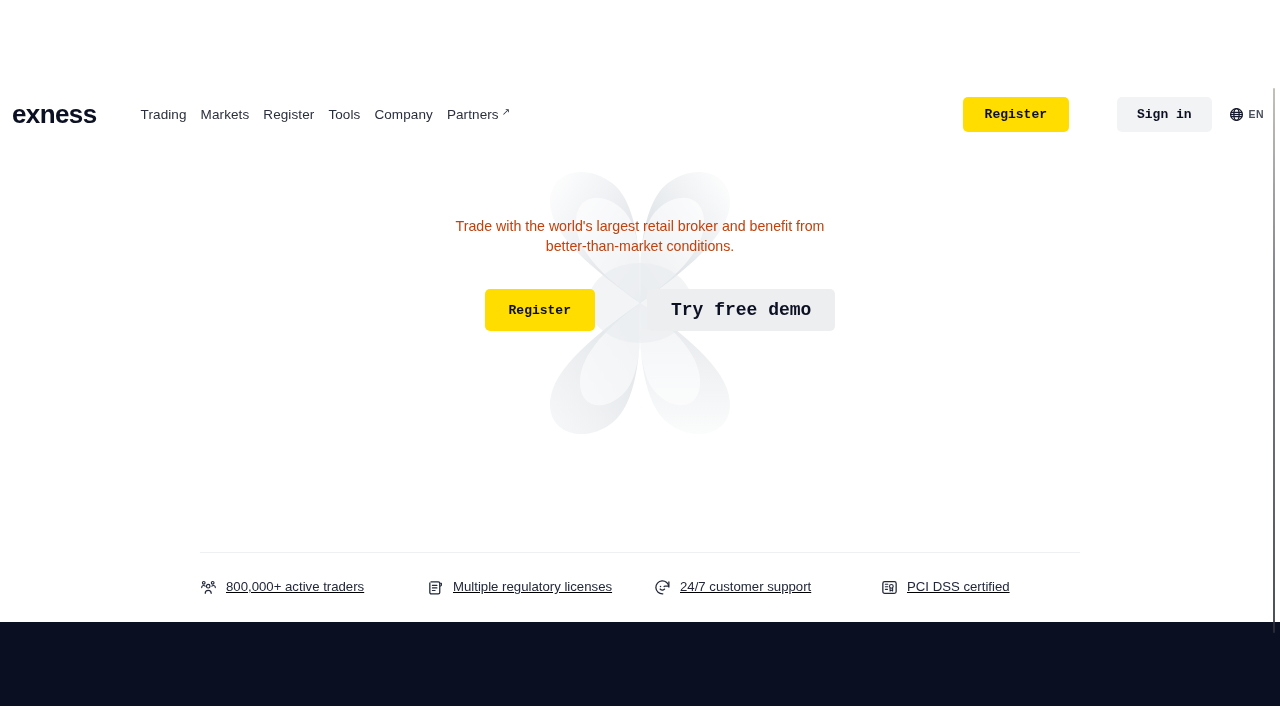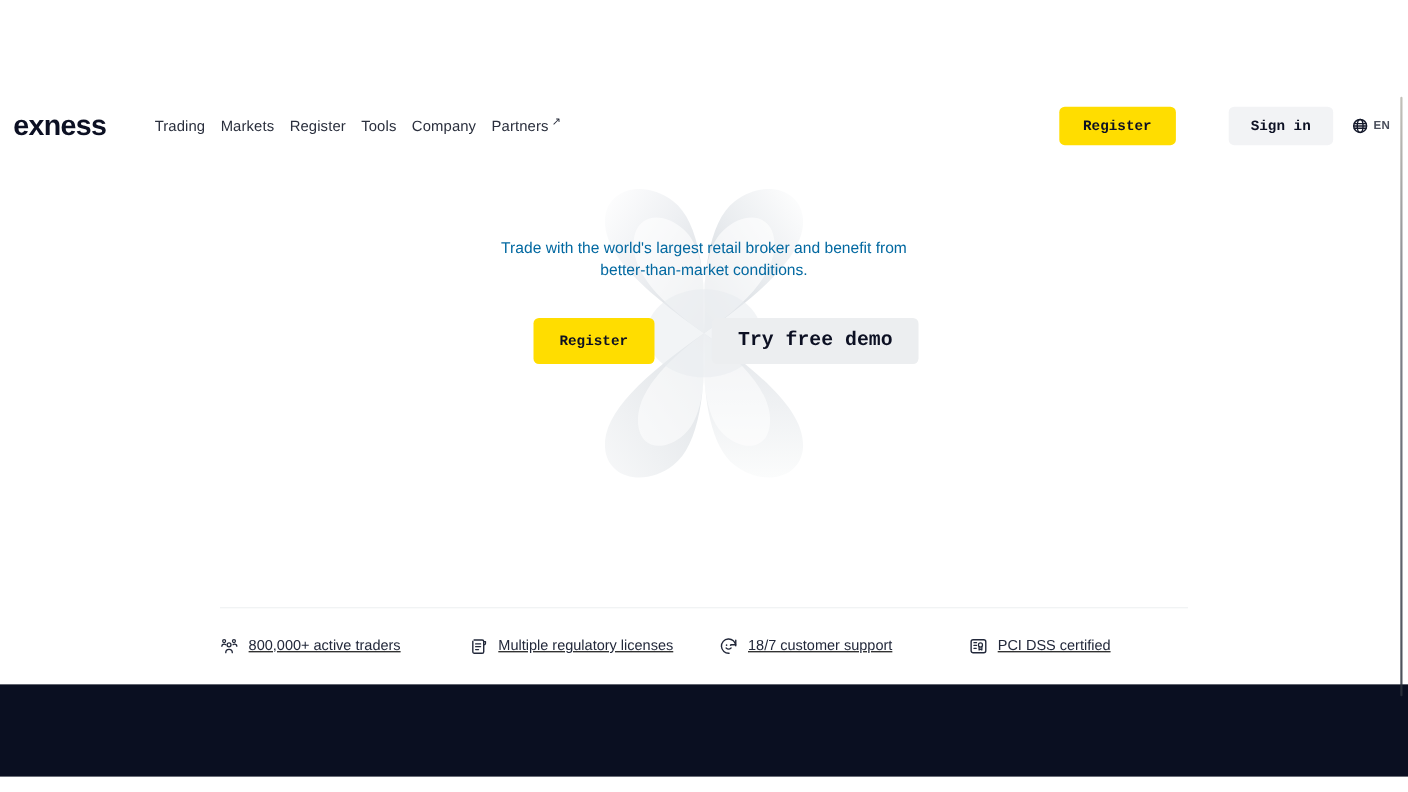--- a/index.html
+++ b/index.html
@@ -127,21 +127,21 @@
     letter-spacing: -1.1px;
     color: #14192b;
     max-width: 560px;
     margin: 0 auto;
   }
   .hero-sub {
     margin: 23px auto 0;
     max-width: 392px;
     font-size: 14.2px;
     line-height: 1.42;
-    color: #0369a1;
+    color: #c2410c;
   }
   .hero-actions {
     margin-top: 33px;
     display: flex;
     justify-content: center;
     gap: 12px;
   }
   .btn-register-hero {
     background: #ffdd00;
     color: #0c1023;
@@ -352,21 +352,21 @@
       </div>
 
       <div class="feature">
         <svg class="feature-ico" viewBox="0 0 24 24">
           <path d="M21 11.3A9.2 9.2 0 1 0 12.4 21" fill="none" stroke="#22283a" stroke-width="1.8" stroke-linecap="round"></path>
           <path d="M21 4.2V10h-5.7" fill="none" stroke="#22283a" stroke-width="1.8" stroke-linecap="round" stroke-linejoin="round"></path>
           <circle cx="9.2" cy="10.6" r="1.05" fill="#22283a"></circle>
           <circle cx="14.4" cy="10.6" r="1.05" fill="#22283a"></circle>
           <path d="M8.6 14.2c1.9 1.8 4.5 1.8 6.4 0" fill="none" stroke="#22283a" stroke-width="1.7" stroke-linecap="round"></path>
         </svg>
-        <span class="feature-label">18/7 customer support</span>
+        <span class="feature-label">24/7 customer support</span>
       </div>
 
       <div class="feature">
         <svg class="feature-ico" viewBox="0 0 24 24">
           <rect x="2.6" y="3.6" width="18.8" height="16.8" rx="2.6" fill="none" stroke="#22283a" stroke-width="1.8"></rect>
           <circle cx="14.6" cy="10.4" r="2.6" fill="none" stroke="#22283a" stroke-width="1.6"></circle>
           <path d="M12.8 12.4v4.4l1.8-1.1 1.8 1.1v-4.4" fill="none" stroke="#22283a" stroke-width="1.6" stroke-linejoin="round"></path>
           <line x1="6.2" y1="7.4" x2="9.6" y2="7.4" stroke="#22283a" stroke-width="1.6" stroke-linecap="round"></line>
           <line x1="6.2" y1="11" x2="9.6" y2="11" stroke="#22283a" stroke-width="1.6" stroke-linecap="round"></line>
           <line x1="6.2" y1="14.6" x2="9.2" y2="14.6" stroke="#22283a" stroke-width="1.6" stroke-linecap="round"></line>

